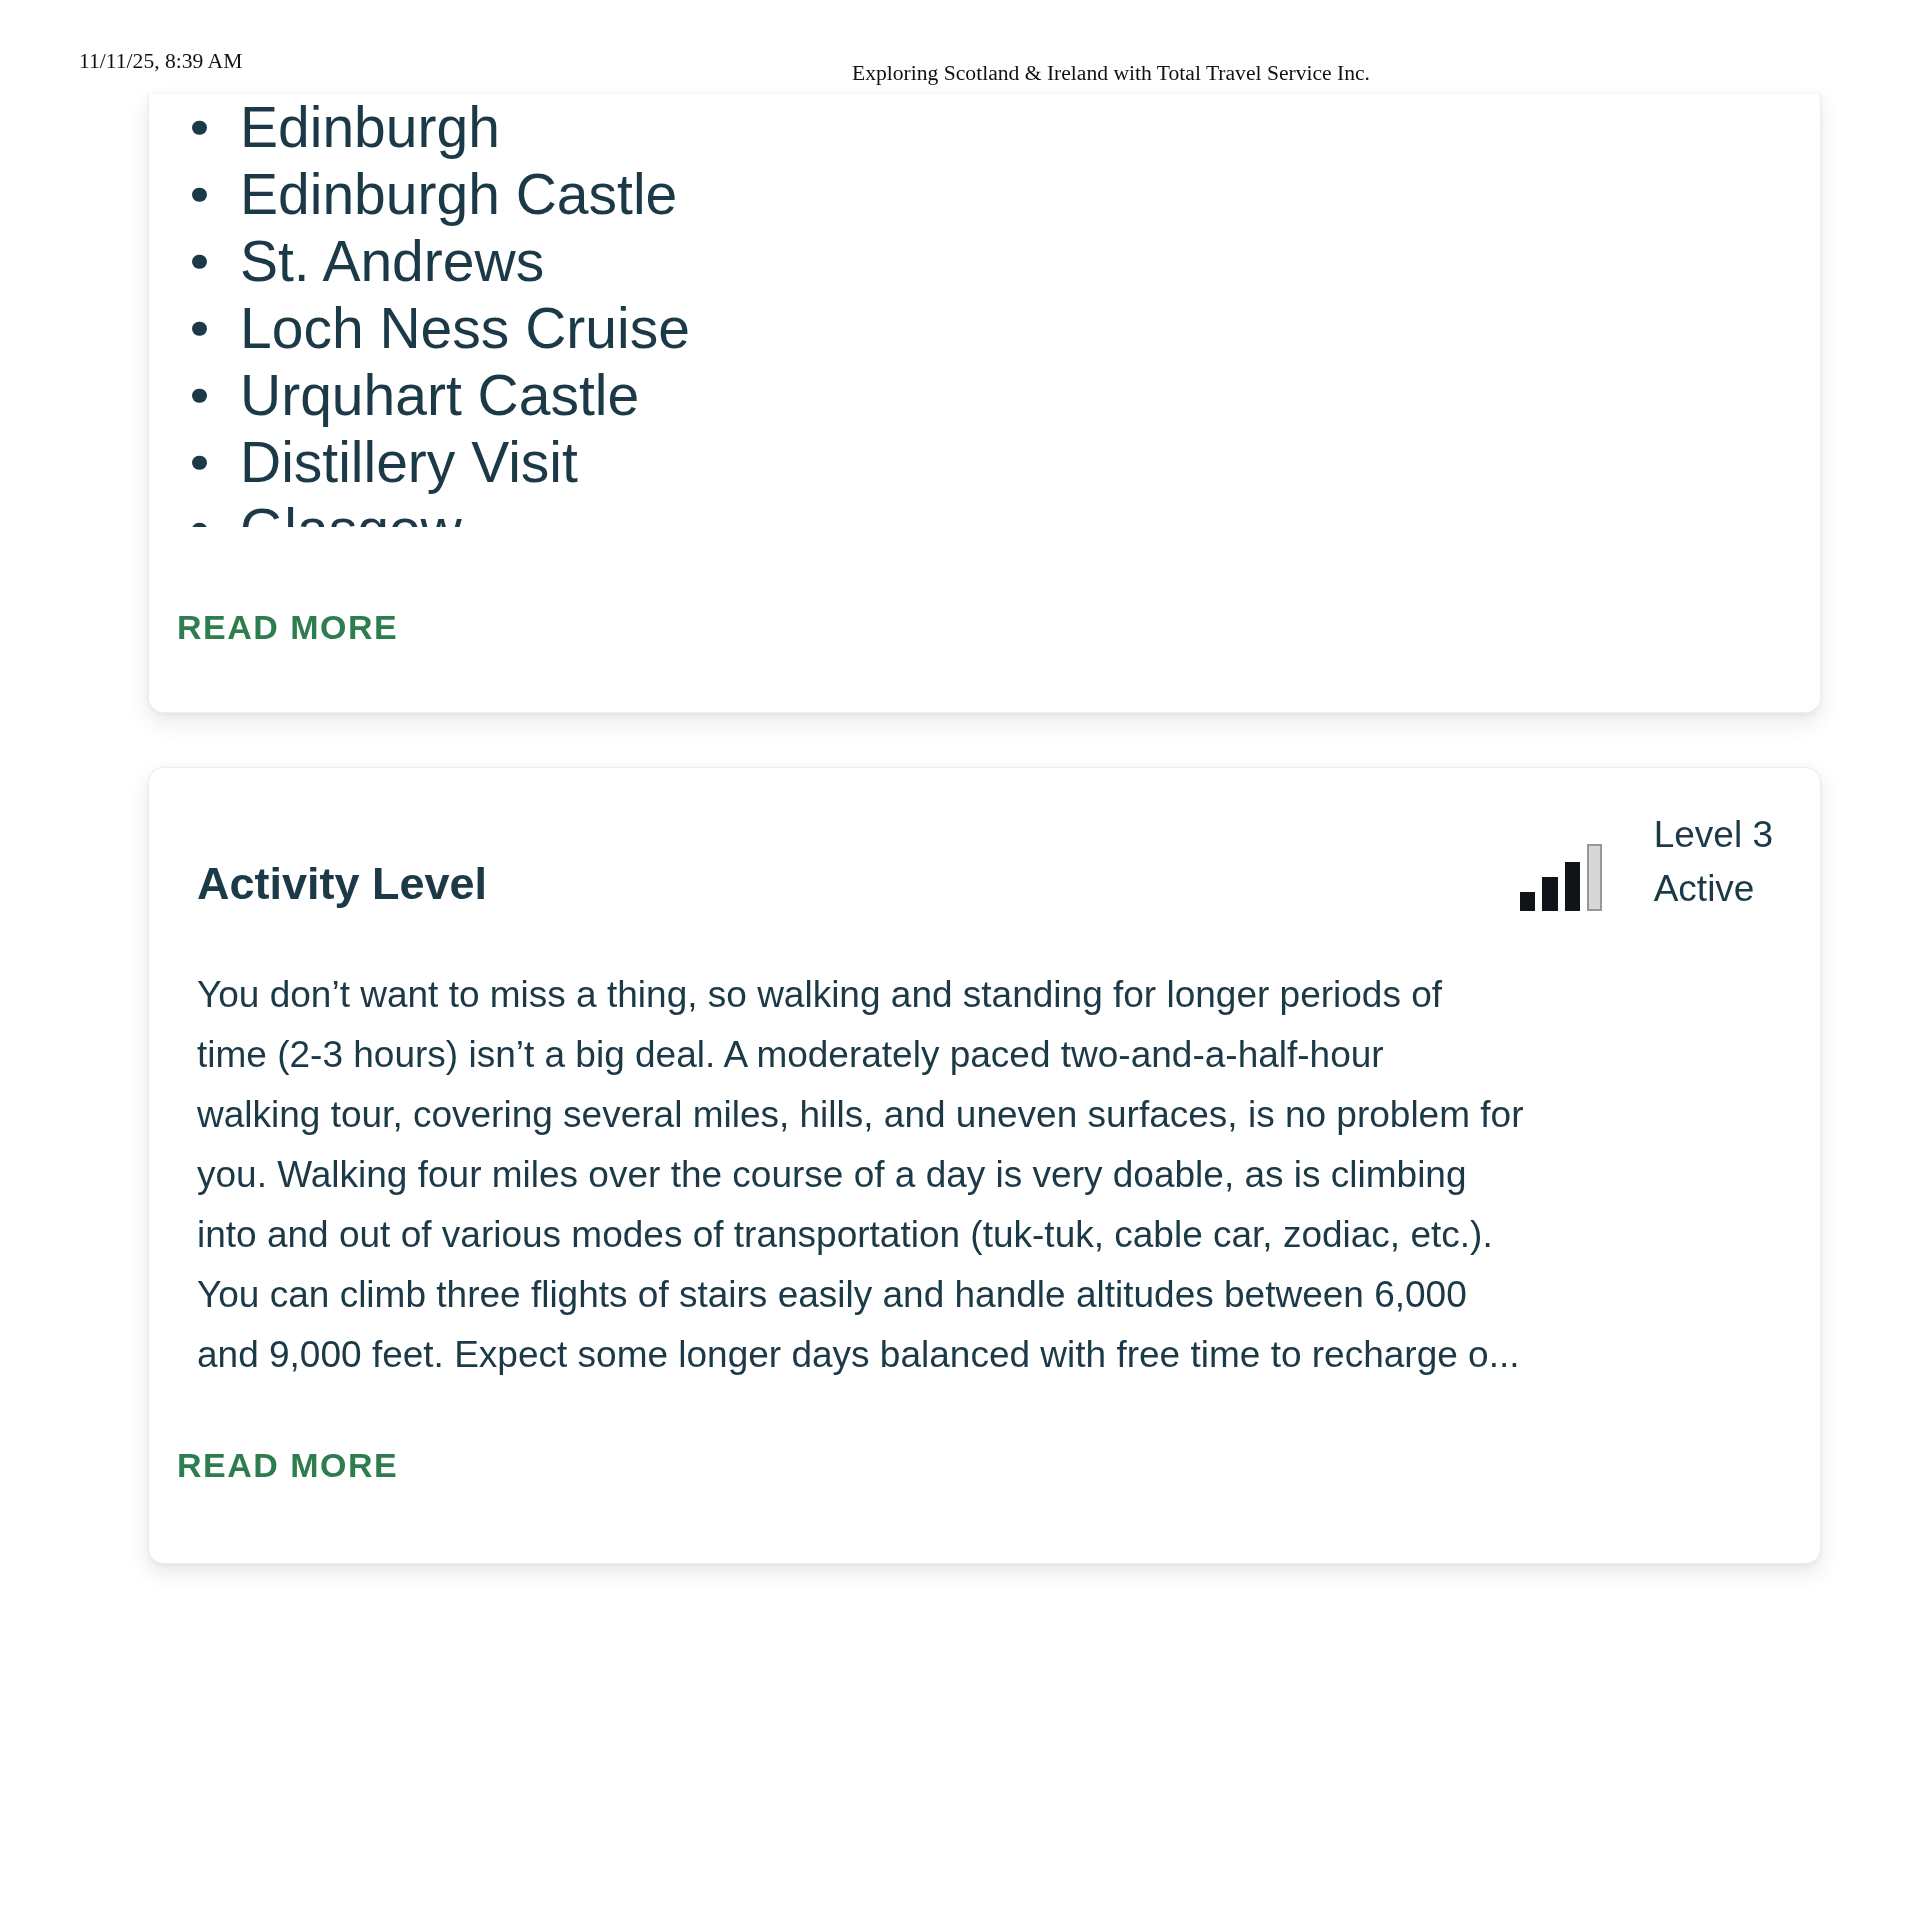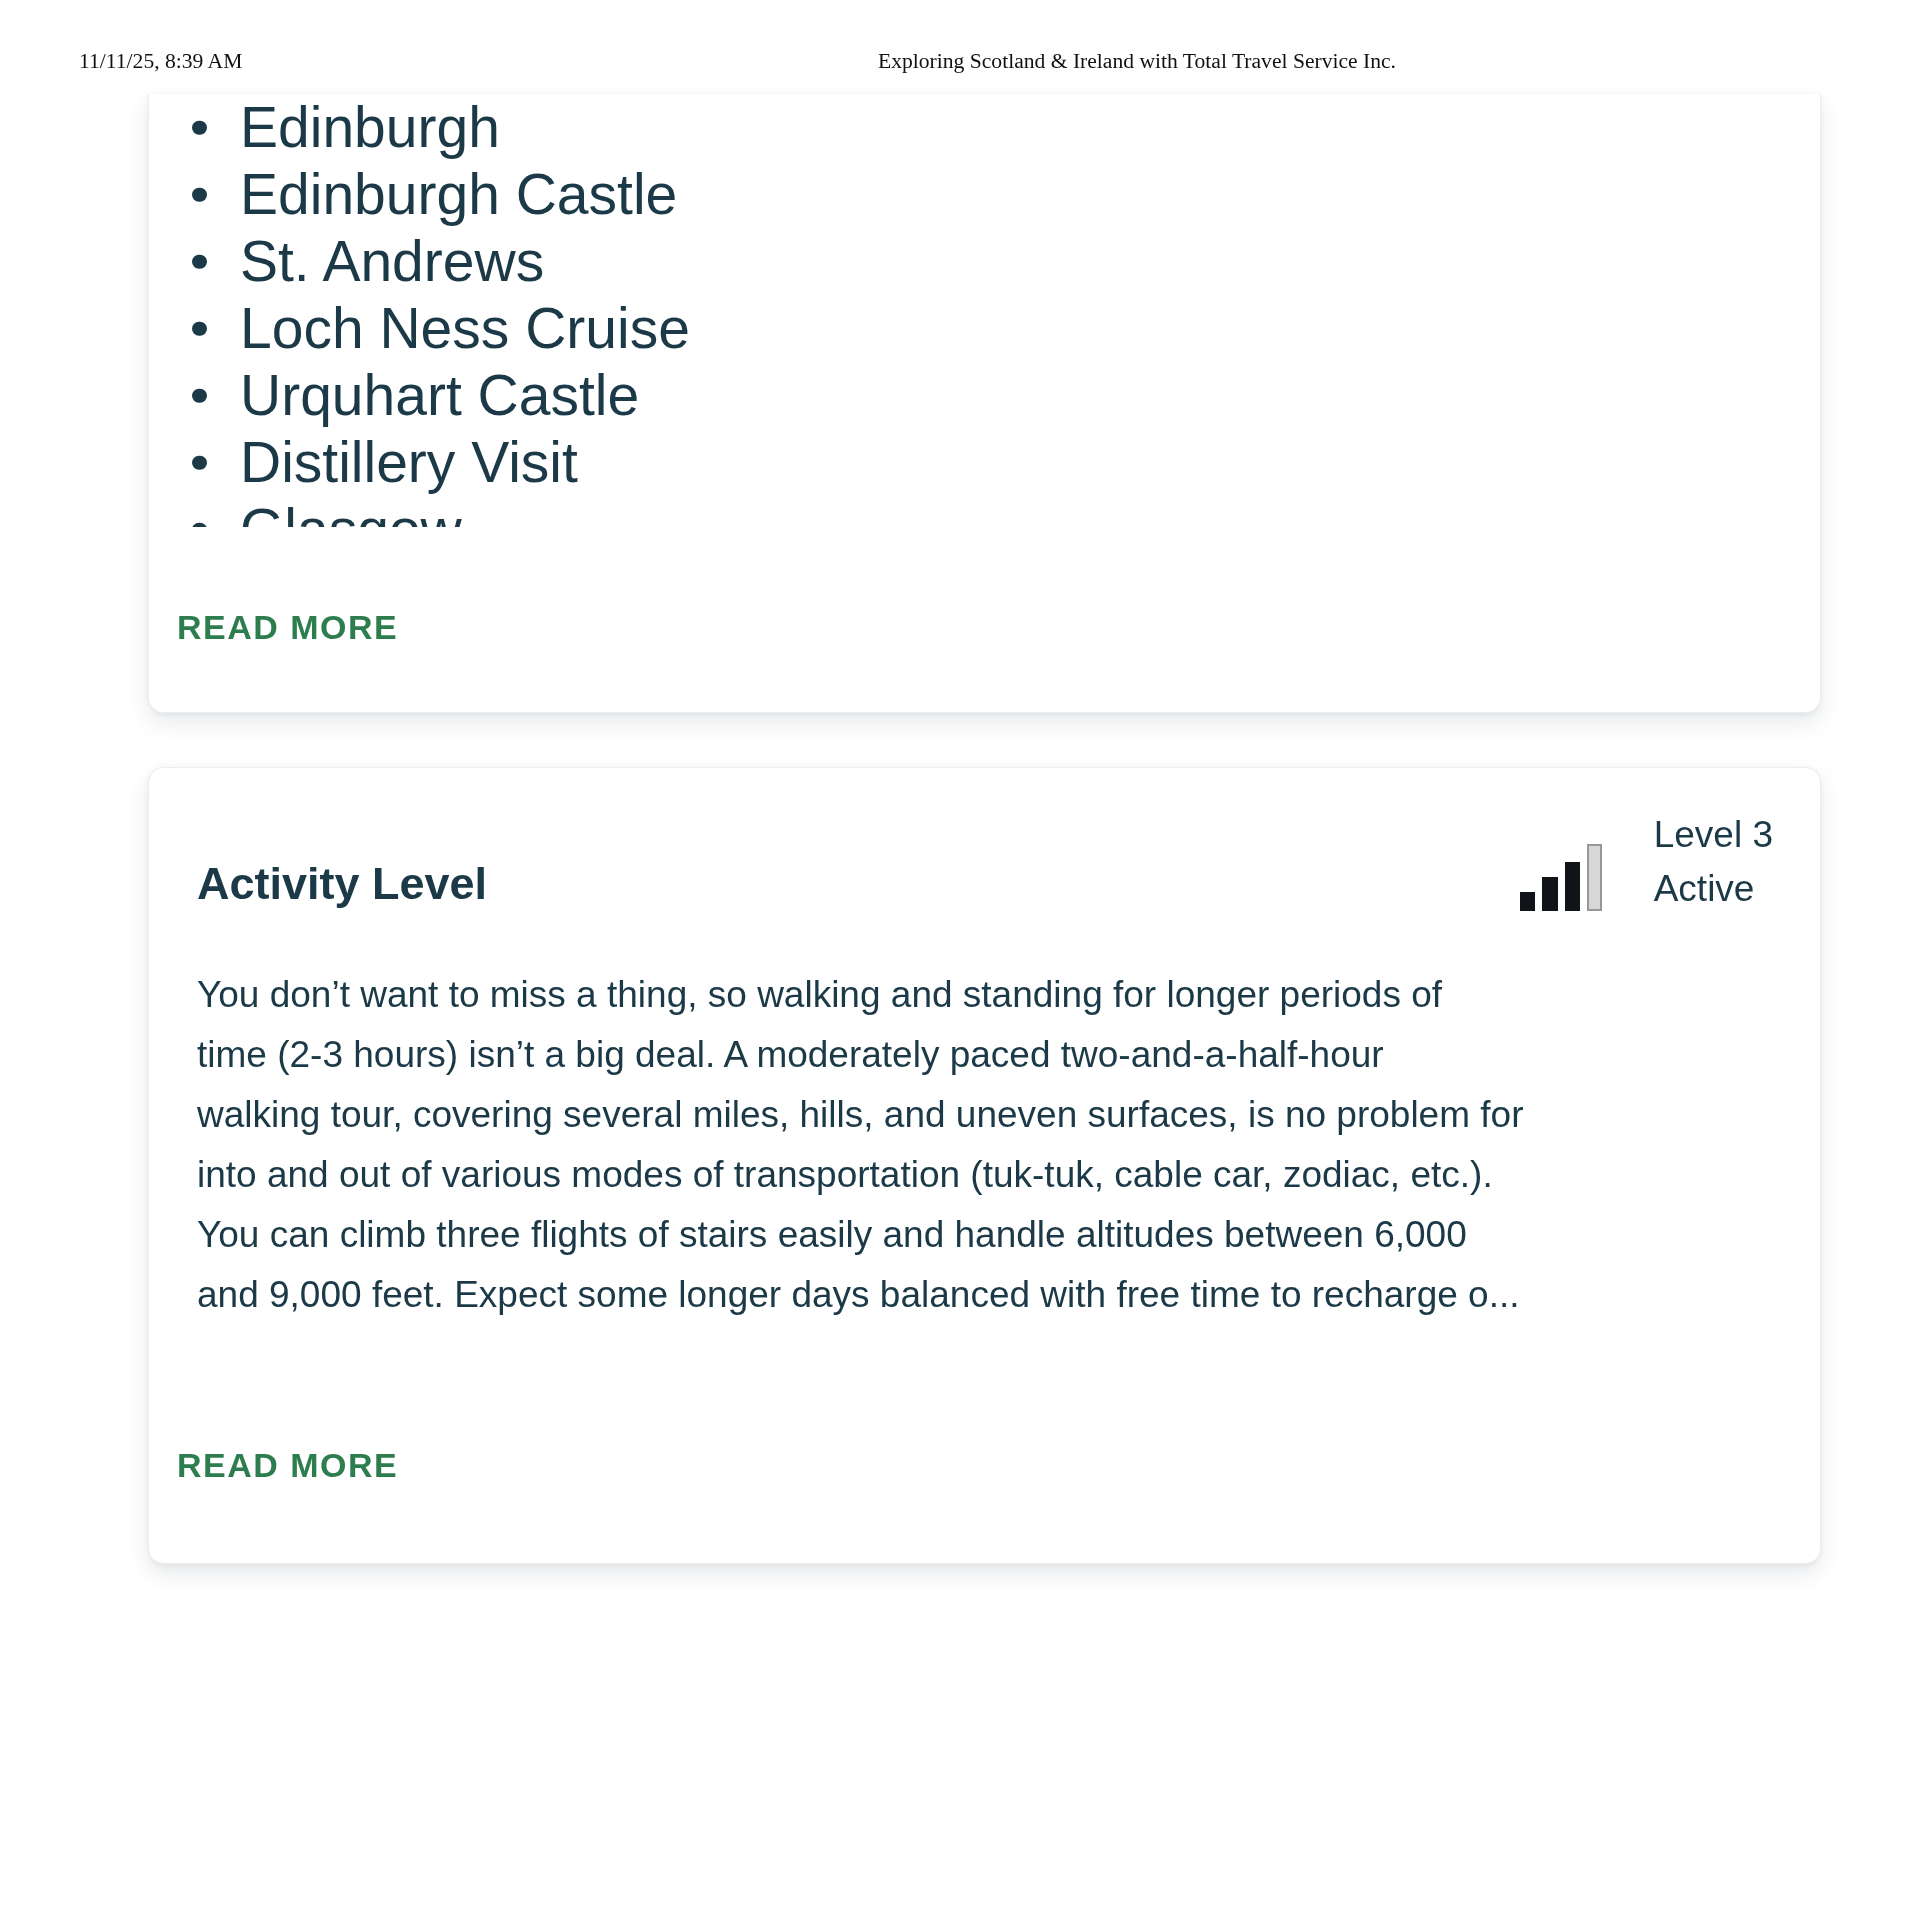--- a/index.html
+++ b/index.html
@@ -3,21 +3,21 @@
 <meta charset="utf-8">
 <style>
   html,body{margin:0;padding:0;}
   body{
     width:1962px;height:2538px;position:relative;background:#ffffff;
     font-family:"Liberation Sans", sans-serif;color:#1b3947;overflow:hidden;
   }
   
   .hdr-text{position:absolute;top:49px;font-size:21.6px;color:#111111;white-space:nowrap;font-family:Liberation Serif, serif;}
   .hdr-date{left:79px;}
-  .hdr-title{left:1137px;transform:translateX(-50%);}
+  .hdr-title{left:1111px;transform:translateX(-50%);margin-top:12px;}
 
   
   .card{
     position:absolute;left:148px;width:1671px;background:#ffffff;
     border:0.4px solid #ededed;
     box-shadow:0 9.2px 21px rgba(25,45,65,0.10), 0 1.5px 5.4px rgba(25,45,65,0.05);
   }
   .card-itinerary{
     top:94px;height:618px;
     border-top:none;border-radius:0 0 15.4px 15.4px;
@@ -102,20 +102,21 @@
     <div class="level-text">
       <div>Level 3</div>
       <div>Active</div>
     </div>
   </div>
 
   <div class="activity-paragraph">
     <div class="para-line">You don’t want to miss a thing, so walking and standing for longer periods of</div>
     <div class="para-line">time (2-3 hours) isn’t a big deal. A moderately paced two-and-a-half-hour</div>
     <div class="para-line">walking tour, covering several miles, hills, and uneven surfaces, is no problem for</div>
+    <div class="para-line">you. Walking four miles over the course of a day is very doable, as is climbing</div>
     <div class="para-line">into and out of various modes of transportation (tuk-tuk, cable car, zodiac, etc.).</div>
     <div class="para-line">You can climb three flights of stairs easily and handle altitudes between 6,000</div>
     <div class="para-line">and 9,000 feet. Expect some longer days balanced with free time to recharge o...</div>
   </div>
 
   <a href="#" class="read-more rm2">READ MORE</a>
 </div>
 
 
 </body></html>

